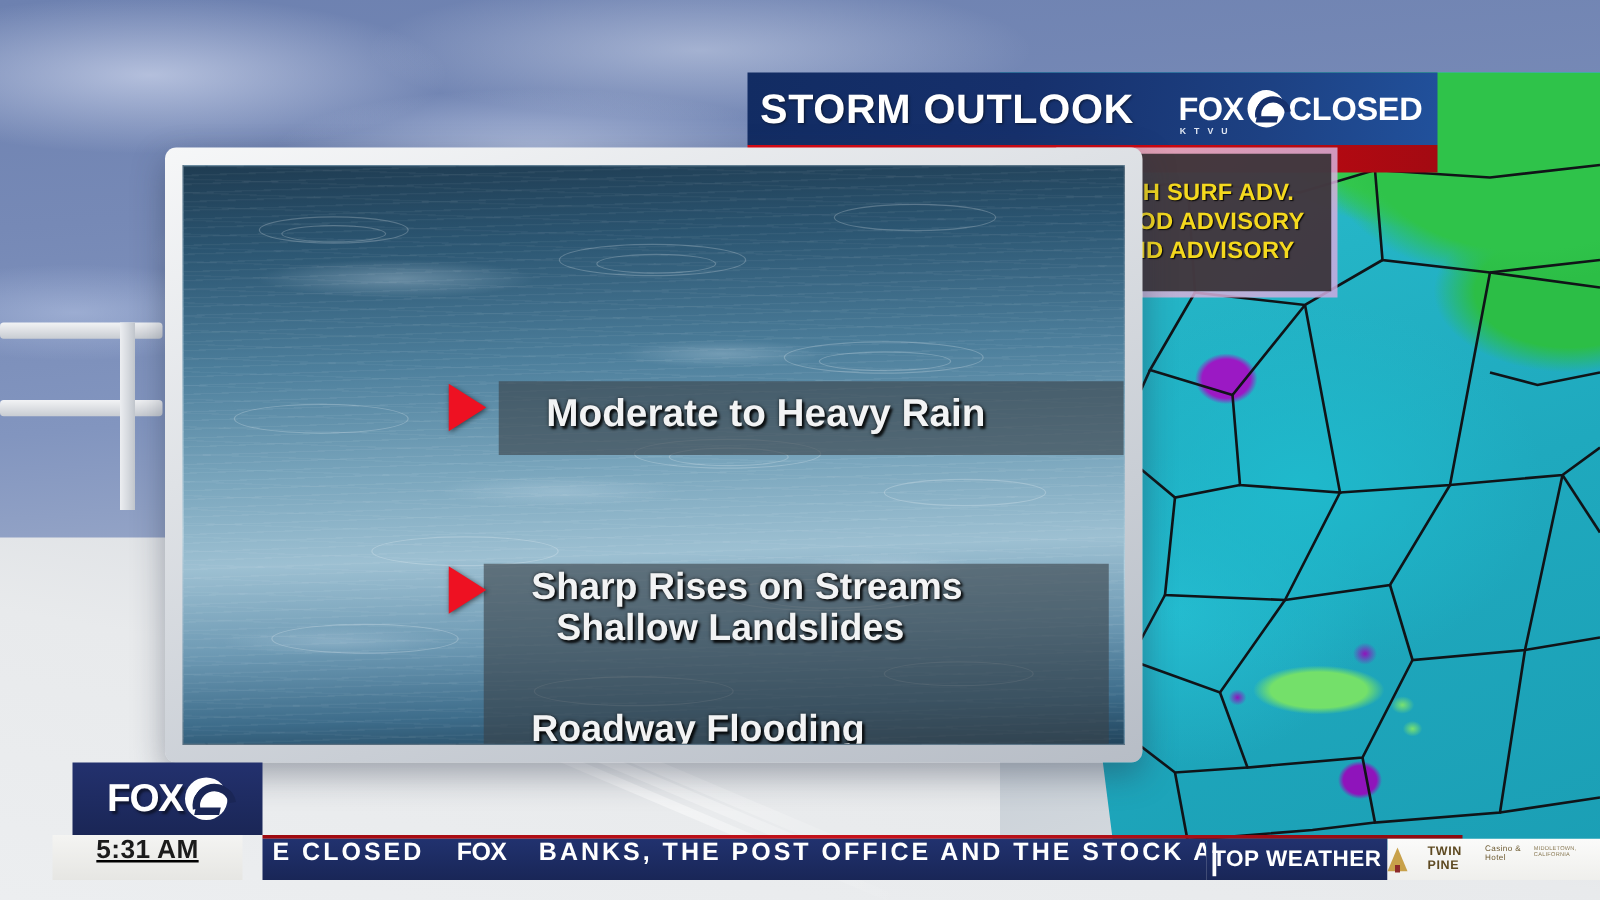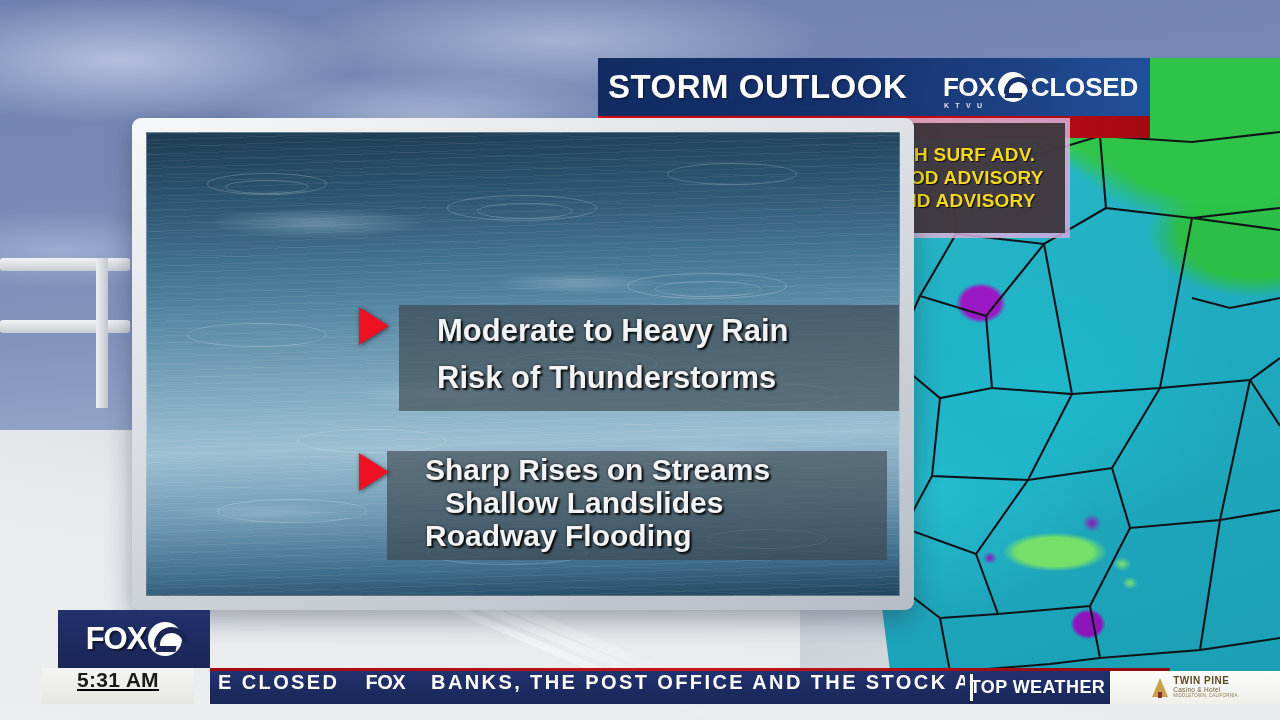--- a/index.html
+++ b/index.html
@@ -206,21 +206,21 @@
   #block-1 .bullet-text { width:500px; padding-top:2px; padding-bottom:10px; }
   #block-1 .ln { font-size:31px; line-height:47px; }
   #block-1 .ln.i0 { margin-left:34px; }
   #block-1 .ln.i1 { margin-left:34px; }
 
   #block-2 { left:212px; top:318px; }
   #block-2 .bullet-text { width:500px; padding-top:2px; padding-bottom:8px; }
   #block-2 .ln { font-size:30px; line-height:33px; }
   #block-2 .ln.i0 { margin-left:34px; }
   #block-2 .ln.i1 { margin-left:54px; }
-  #block-2 .ln.i2 { margin-left:34px; }
+  #block-2 .ln.i2 { margin-left:34px;margin-top:48px; }
 
   
   #fox-bug {
     position:absolute; left:58px; top:610px; width:152px; height:58px;
     background:linear-gradient(180deg,#23316e,#1a2656);
     display:flex; align-items:center; justify-content:center; gap:2px;
   }
   #fox-bug .bug-fox {
     color:#fff; font-size:31px; font-weight:bold; letter-spacing:-1px;
     text-shadow:2px 2px 2px rgba(0,0,0,.5);
@@ -282,21 +282,21 @@
     background:linear-gradient(180deg,#fbfbfa,#efefec);
     display:flex; align-items:center; justify-content:center; gap:5px;
   }
   #sponsor .tree {
     width:0;height:0; border-left:8px solid transparent; border-right:8px solid transparent;
     border-bottom:19px solid #c8a14a; position:relative; flex:none;
   }
   #sponsor .tree::after {
     content:""; position:absolute; left:-2px; top:14px; width:4px; height:6px; background:#8d2a2a;
   }
-  #sponsor .sp-txt { display:flex; flex-direction:column; line-height:1.05; }
+  #sponsor .sp-txt { display:flex; flex-direction:row; line-height:1.05;margin-left:11px; }
   #sponsor .sp1 { font-size:10px; font-weight:bold; color:#5e4a22; letter-spacing:.5px; }
   #sponsor .sp2 { font-size:6.5px; color:#6d5a30; letter-spacing:.3px; }
   #sponsor .sp3 { font-size:4.5px; color:#8a7a55; letter-spacing:.2px; }
 </style>
 </head>
 <body>
 
 <div id="sky"></div>
 <div id="ground">
   <div class="floor-streak" style="left:200px; top:40px; width:560px; height:10px; transform:rotate(23deg);"></div>
@@ -379,21 +379,20 @@
     <div class="ripple" style="left:430px; top:330px; width:170px; height:26px;"></div>
     <div class="ripple" style="left:462px; top:338px; width:110px; height:16px;"></div>
     <div class="ripple" style="left:70px;  top:366px; width:150px; height:24px;"></div>
     <div class="ripple" style="left:280px; top:408px; width:160px; height:24px;"></div>
     <div class="ripple" style="left:560px; top:396px; width:120px; height:20px;"></div>
 
     <div class="bullet-block" id="block-1">
       <div class="tri"></div>
       <div class="bullet-text">
         <div class="ln i0">Moderate to Heavy Rain</div>
-        <div class="ln i1">Risk of Thunderstorms</div>
       </div>
     </div>
 
     <div class="bullet-block" id="block-2">
       <div class="tri"></div>
       <div class="bullet-text">
         <div class="ln i0">Sharp Rises on Streams</div>
         <div class="ln i1">Shallow Landslides</div>
         <div class="ln i2">Roadway Flooding</div>
       </div>

